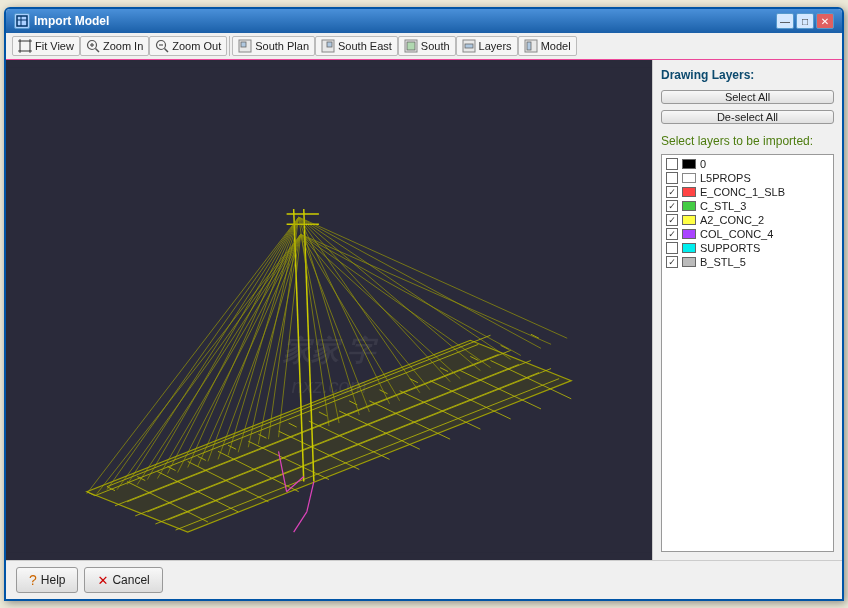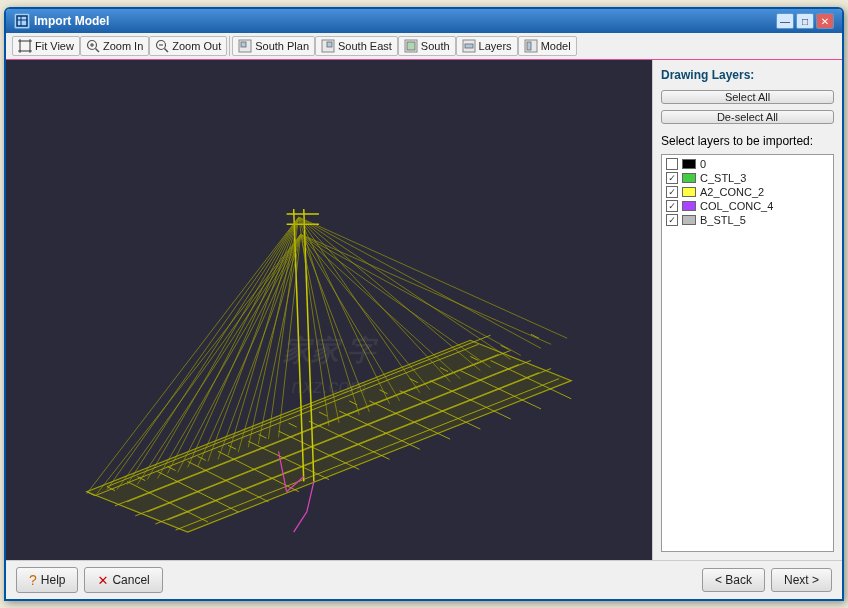--- a/index.html
+++ b/index.html
@@ -141,21 +141,21 @@
       background: linear-gradient(to bottom, #f8f8f8, #e0e0e0);
       border: 1px solid #999;
       border-radius: 3px;
       cursor: pointer;
       font-size: 11px;
       color: #222;
       text-align: center;
     }
     .layers-label {
       font-size: 12px;
-      color: #000000;
+      color: #4d7c0f;
       margin-top: 4px;
     }
     .layers-list {
       flex: 1;
       background: white;
       border: 1px solid #999;
       overflow-y: auto;
       padding: 2px;
     }
     .layer-item {
@@ -470,41 +470,56 @@
       <div class="layers-label">Select layers to be imported:</div>
 
       <div class="layers-list">
 
         <div class="layer-item">
           <div class="layer-checkbox"></div>
           <div class="layer-color-swatch" style="background:#000000; border-color:#666;"></div>
           <span class="layer-name">0</span>
         </div>
 
-
+        <div class="layer-item">
+          <div class="layer-checkbox"></div>
+          <div class="layer-color-swatch" style="background:#ffffff; border-color:#888;"></div>
+          <span class="layer-name">L5PROPS</span>
+        </div>
+
+        <div class="layer-item">
+          <div class="layer-checkbox checked"></div>
+          <div class="layer-color-swatch" style="background:#ff4444;"></div>
+          <span class="layer-name">E_CONC_1_SLB</span>
+        </div>
 
 
         <div class="layer-item">
           <div class="layer-checkbox checked"></div>
           <div class="layer-color-swatch" style="background:#44cc44;"></div>
           <span class="layer-name">C_STL_3</span>
         </div>
 
         <div class="layer-item">
           <div class="layer-checkbox checked"></div>
           <div class="layer-color-swatch" style="background:#ffff44;"></div>
           <span class="layer-name">A2_CONC_2</span>
         </div>
 
         <div class="layer-item">
           <div class="layer-checkbox checked"></div>
           <div class="layer-color-swatch" style="background:#aa44ff;"></div>
           <span class="layer-name">COL_CONC_4</span>
         </div>
 
+        <div class="layer-item">
+          <div class="layer-checkbox"></div>
+          <div class="layer-color-swatch" style="background:#00eeee;"></div>
+          <span class="layer-name">SUPPORTS</span>
+        </div>
 
         <div class="layer-item">
           <div class="layer-checkbox checked"></div>
           <div class="layer-color-swatch" style="background:#bbbbbb;"></div>
           <span class="layer-name">B_STL_5</span>
         </div>
 
       </div>
     </div>
   </div>
@@ -513,18 +528,14 @@
     <div class="bottom-left">
       <button class="bottom-btn">
         <span style="color:#cc6600; font-size:14px;">?</span>
         <span>Help</span>
       </button>
       <button class="bottom-btn">
         <span style="color:#cc0000; font-size:13px;">✕</span>
         <span>Cancel</span>
       </button>
     </div>
-    <div class="bottom-right">
-      <button class="bottom-btn">&lt; Back</button>
-      <button class="bottom-btn">Next &gt;</button>
-    </div>
   </div>
 </div>
 
 </body></html>

